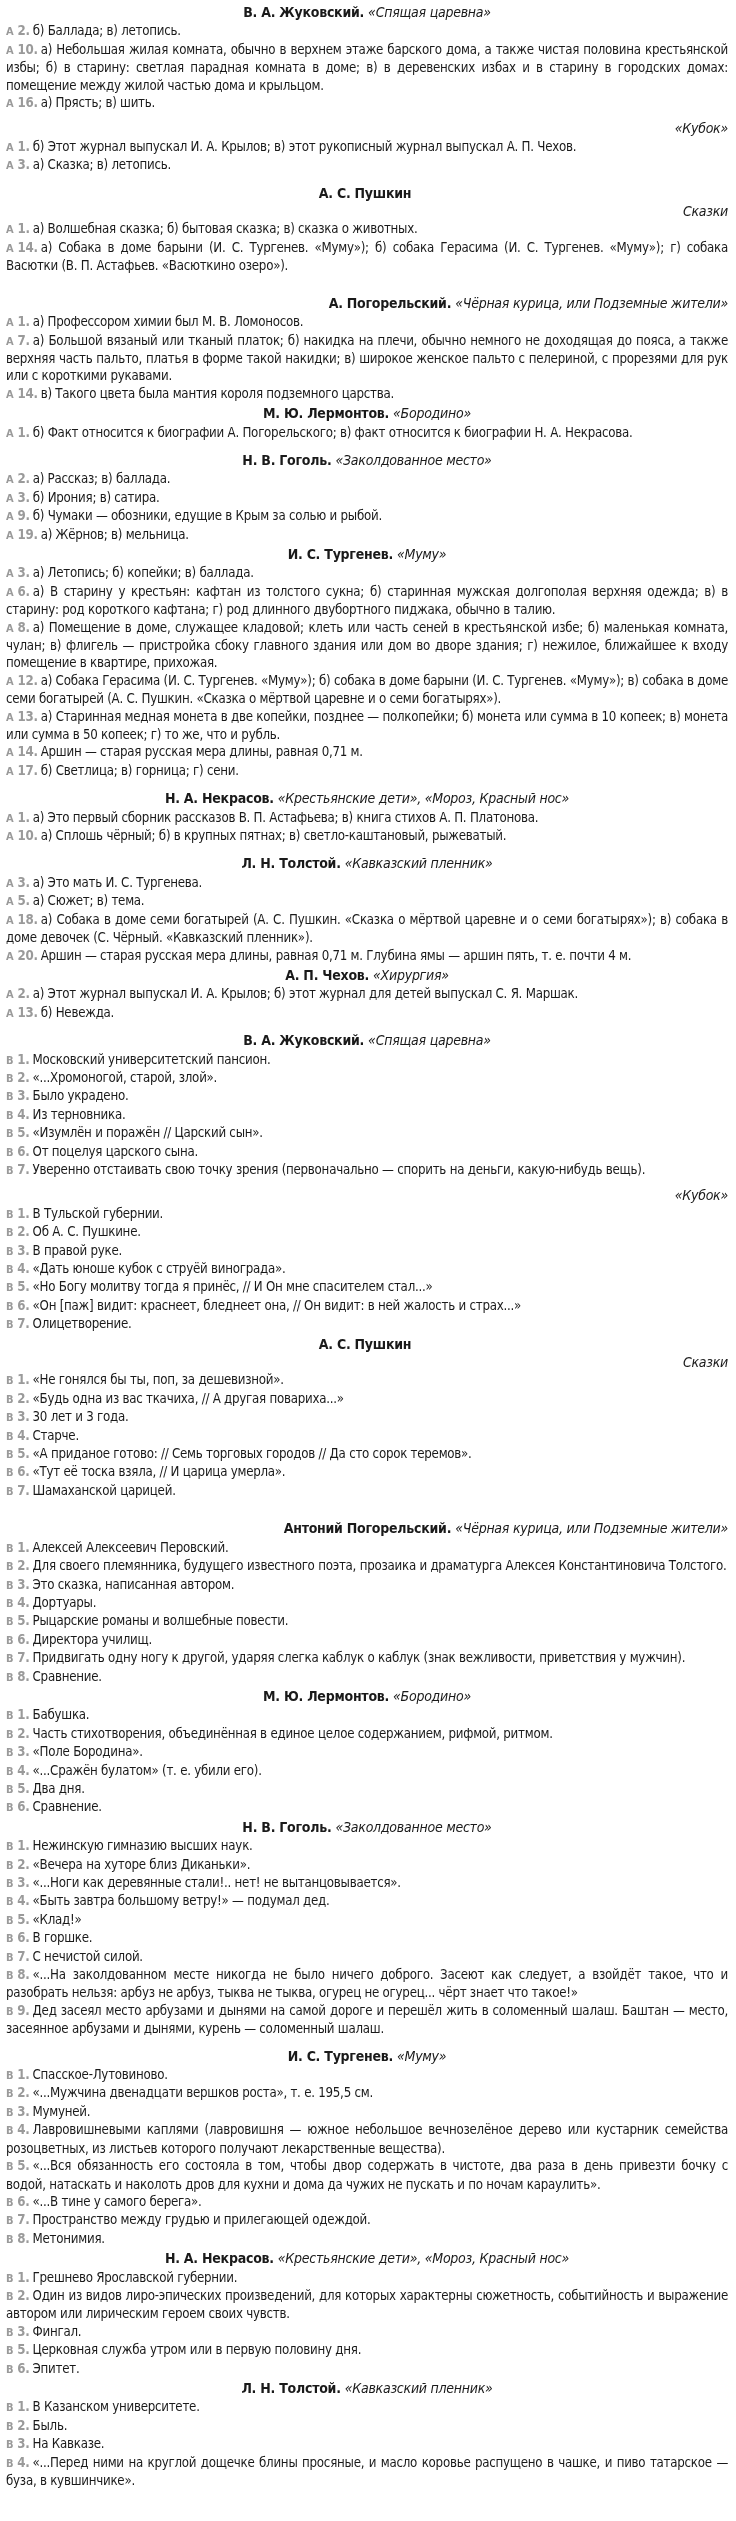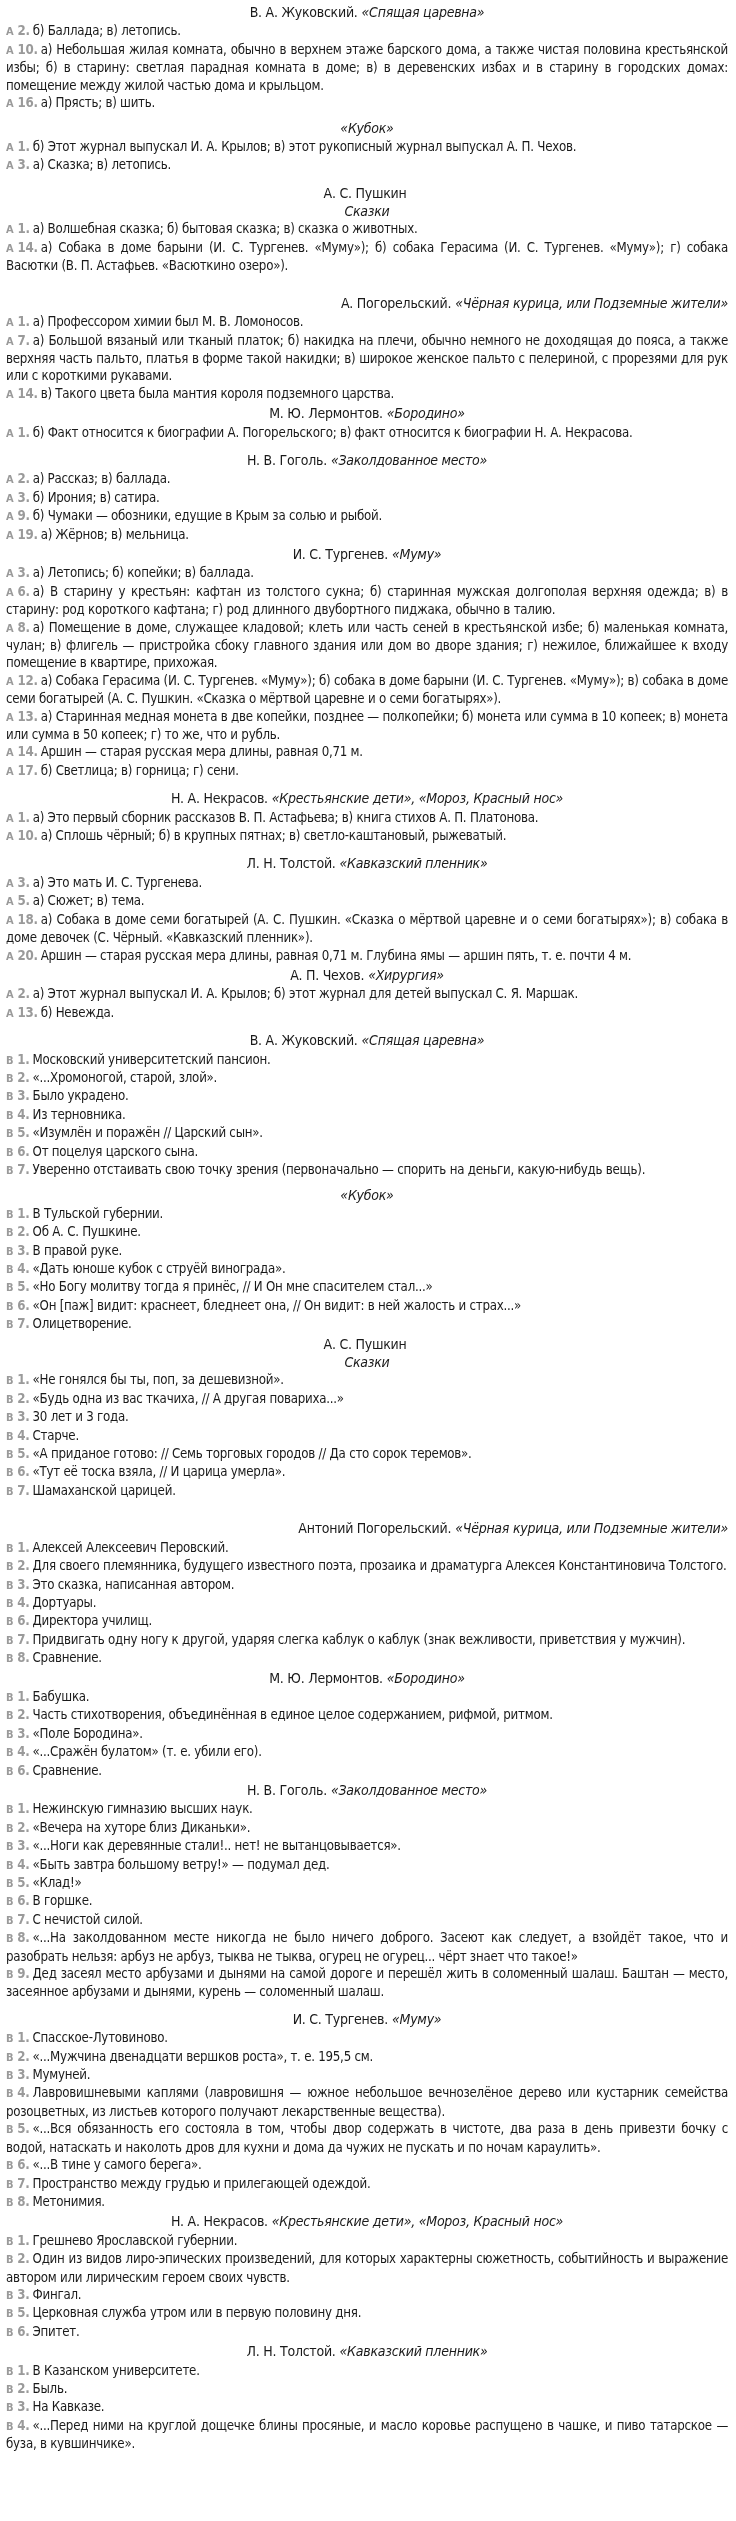--- a/index.html
+++ b/index.html
@@ -15,24 +15,24 @@
       letter-spacing: -0.25px;
     }
     .doc { width: 722px; }
     .sec-head {
       text-align: center;
       margin: 2px 0 1px 0;
       font-size: 14px;
     }
     .sec-head.gap { margin-top: 10px; }
     .sec-head.biggap { margin-top: 20px; text-align: right; }
-    .author { font-weight: normal; }
+    .author { font-weight: bold; }
     .work { font-style: italic; margin-left: 4px; }
     .sub-head {
-      text-align: center;
+      text-align: right;
       font-style: italic;
       font-size: 14px;
       margin: 0;
     }
     .sub-head.gap { margin-top: 8px; }
     .item {
       text-align: justify;
       margin: 0;
       padding: 0;
     }
@@ -201,35 +201,37 @@
     <div class="section">
     <div class="sec-head biggap">
       <span class="author">Антоний Погорельский.</span><span class="work">«Чёрная курица, или Подземные жители»</span>
     </div>
 
     <div class="items">
         <p class="item"><span class="marker"><span class="letter">В</span><span class="num">1.</span></span><span class="txt">Алексей Алексеевич Перовский.</span></p>
         <p class="item"><span class="marker"><span class="letter">В</span><span class="num">2.</span></span><span class="txt">Для своего племянника, будущего известного поэта, прозаика и драматурга Алексея Константиновича Толстого.</span></p>
         <p class="item"><span class="marker"><span class="letter">В</span><span class="num">3.</span></span><span class="txt">Это сказка, написанная автором.</span></p>
         <p class="item"><span class="marker"><span class="letter">В</span><span class="num">4.</span></span><span class="txt">Дортуары.</span></p>
+        <p class="item"><span class="marker"><span class="letter">В</span><span class="num">5.</span></span><span class="txt">Рыцарские романы и волшебные повести.</span></p>
         <p class="item"><span class="marker"><span class="letter">В</span><span class="num">6.</span></span><span class="txt">Директора училищ.</span></p>
         <p class="item"><span class="marker"><span class="letter">В</span><span class="num">7.</span></span><span class="txt">Придвигать одну ногу к другой, ударяя слегка каблук о каблук (знак вежливости, приветствия у мужчин).</span></p>
         <p class="item"><span class="marker"><span class="letter">В</span><span class="num">8.</span></span><span class="txt">Сравнение.</span></p>
       </div>
   </div>
     <div class="section">
     <div class="sec-head">
       <span class="author">М. Ю. Лермонтов.</span><span class="work">«Бородино»</span>
     </div>
 
     <div class="items">
         <p class="item"><span class="marker"><span class="letter">В</span><span class="num">1.</span></span><span class="txt">Бабушка.</span></p>
         <p class="item"><span class="marker"><span class="letter">В</span><span class="num">2.</span></span><span class="txt">Часть стихотворения, объединённая в единое целое содержанием, рифмой, ритмом.</span></p>
         <p class="item"><span class="marker"><span class="letter">В</span><span class="num">3.</span></span><span class="txt">«Поле Бородина».</span></p>
         <p class="item"><span class="marker"><span class="letter">В</span><span class="num">4.</span></span><span class="txt">«...Сражён булатом» (т. е. убили его).</span></p>
+        <p class="item"><span class="marker"><span class="letter">В</span><span class="num">5.</span></span><span class="txt">Два дня.</span></p>
         <p class="item"><span class="marker"><span class="letter">В</span><span class="num">6.</span></span><span class="txt">Сравнение.</span></p>
       </div>
   </div>
     <div class="section">
     <div class="sec-head">
       <span class="author">Н. В. Гоголь.</span><span class="work">«Заколдованное место»</span>
     </div>
 
     <div class="items">
         <p class="item"><span class="marker"><span class="letter">В</span><span class="num">1.</span></span><span class="txt">Нежинскую гимназию высших наук.</span></p>

